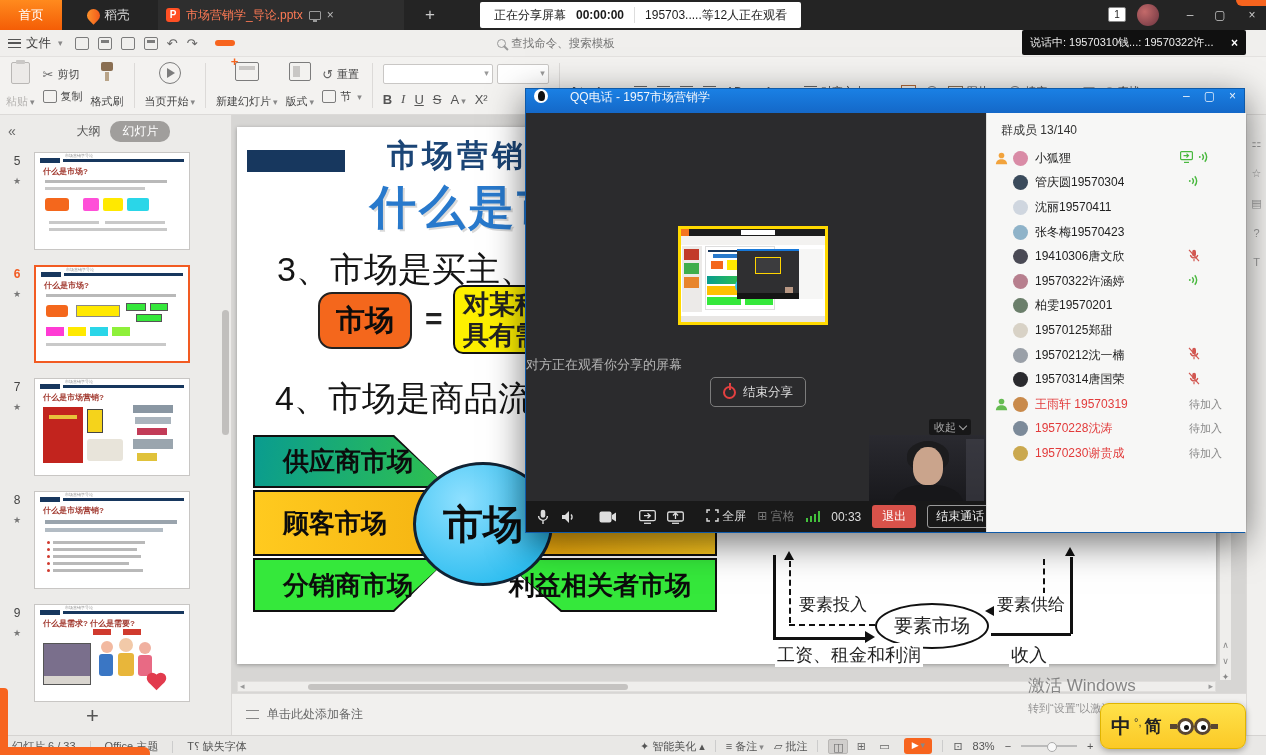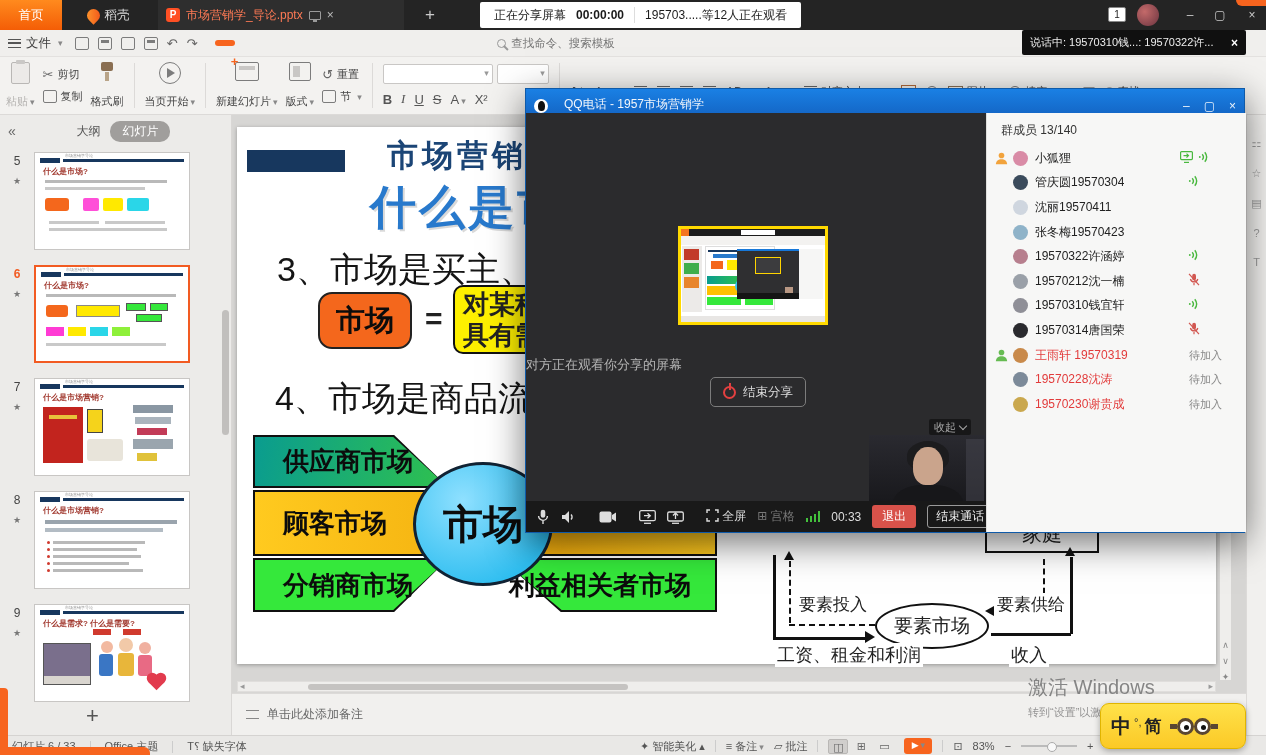--- a/index.html
+++ b/index.html
@@ -204,21 +204,21 @@
 .sb-sep{width:1px;height:12px;background:#ccc}
 .sb-right{position:absolute;left:640px;top:2px;display:flex;align-items:center;gap:10px}
 .viewbtns{display:flex;gap:3px}
 .vb{width:20px;height:15px;text-align:center;line-height:14px;color:#666;font-size:11px;border-radius:2px}
 .vb.sel{background:#d0cecc;border:1px solid #b9b7b5}
 .playbtn{width:28px;height:16px;background:#f7641e;border-radius:3px;color:#fff;text-align:center;line-height:15px;font-size:9px}
 .ztrack{width:56px;height:2px;background:#bbb;position:relative}
 .ztrack::after{content:"";position:absolute;left:26px;top:-3px;width:8px;height:8px;border-radius:50%;background:#f9f9f9;border:1px solid #aaa}
 
 #qq{position:absolute;left:525px;top:88px;width:720px;height:445px;z-index:40;border:1px solid #0f5aa8;box-shadow:0 10px 34px rgba(0,0,0,.55);background:#2b2b2d}
-.qq-title{position:absolute;left:0;top:0;width:100%;height:24px;background:linear-gradient(180deg,#1a80e4,#1468c8);display:flex;align-items:flex-end;padding:0 8px;gap:16px}
+.qq-title{position:absolute;left:0;top:0;width:100%;height:24px;background:linear-gradient(180deg,#1a80e4,#1468c8);display:flex;align-items:flex-start;padding:0 8px;gap:22px}
 .qqic{width:14px;height:14px;border-radius:50%;background:#fff;position:relative;flex:none}
 .qqic::after{content:"";position:absolute;left:3.5px;top:2px;width:7px;height:10px;background:#111;border-radius:50% 50% 45% 45%}
 .qq-title .tt{color:#f2f6fb;font-size:12px}
 .qq-wbtns{margin-left:auto;display:flex;gap:14px;color:#eaf2fb;font-size:12px}
 .vzone{position:absolute;left:0;top:24px;width:460px;bottom:0;background:#2b2b2d}
 .pv{position:absolute;left:152px;top:113px;width:150px;height:99px;border:3px solid #ffd900;background:#fff}
 .pv-inner{position:relative;width:144px;height:93px;overflow:hidden}
 .pv-inner div{position:absolute}
 .pvA{left:0;top:0;width:144px;height:7px;background:#1c1c1c}
 .pvB{left:0;top:0;width:8px;height:7px;background:#f47421}
@@ -280,21 +280,21 @@
 .mright{margin-left:auto;display:flex;align-items:center}
 .ic{display:none;margin-right:22px}
 .ic.ic-share{margin-right:5px}
 .member.st-sharing .ic-share{display:inline-block}
 .member.st-sharing .ic-wave{display:inline-block;margin-right:12px}
 .member.st-speaking .ic-wave{display:inline-block}
 .member.st-muted .ic-mute{display:inline-block}
 .mlabel{color:#8a8a8a;font-size:11px;margin-right:24px;white-space:nowrap}
 
 #watermark{position:absolute;left:1028px;top:674px;z-index:10;color:#7b7b7b;opacity:.9}
-#watermark .w1{font-size:20px}
+#watermark .w1{font-size:17px}
 #watermark .w2{font-size:11px;margin-top:4px;color:#8a8a8a}
 #ime{position:absolute;left:1100px;top:703px;width:146px;height:46px;z-index:70;background:linear-gradient(180deg,#ffe24a,#fbc926);border:1px solid #e0b400;border-radius:9px;box-shadow:0 2px 6px rgba(0,0,0,.3);display:flex;align-items:center;padding:0 10px;gap:3px}
 #ime .big{font-size:20px;font-weight:bold;color:#222}
 #ime .sm{font-size:11px;color:#333;margin-top:-8px}
 #ime .jf{font-size:17px;font-weight:bold;color:#222}
 .goggles{display:flex;align-items:center;margin-left:6px}
 .goggles .strap{width:7px;height:5px;background:#5a4632}
 .goggles .eye{width:17px;height:17px;border-radius:50%;background:#fff;border:3px solid #5a4632;position:relative}
 .goggles .eye::after{content:"";position:absolute;left:4px;top:4px;width:5px;height:5px;border-radius:50%;background:#111}
 .corner-bl-v{position:absolute;left:0;top:688px;width:8px;height:67px;background:#f7641e;z-index:80;border-top-right-radius:4px}
@@ -644,21 +644,20 @@
           <div class="fg bg-gold"></div>
           <div class="label"></div>
       </div>
       <div class="banner b-bot mirror" style="left:263px;top:431px;width:217px;height:54px">
         <div class="bk"></div>
           <div class="fg bg-green"></div>
           <div class="label">利益相关者市场</div>
       </div>
       <div class="ellipse">市场</div>
 
-      <div class="ebox" style="left:748px;top:388px;width:114px;height:38px">家庭</div>
       <div class="eellipse">要素市场</div>
       <div class="eline dashv" style="left:552px;top:434px;height:62px"></div>
       <div class="eline arr-u" style="left:547px;top:424px"></div>
       <div class="eline dashh" style="left:552px;top:497px;width:86px"></div>
       <div class="eline solv" style="left:536px;top:428px;height:84px"></div>
       <div class="eline solh" style="left:536px;top:510px;width:94px"></div>
       <div class="eline arr-r" style="left:628px;top:504px"></div>
       <div class="eline dashv" style="left:806px;top:432px;height:54px"></div>
       <div class="eline dashh" style="left:758px;top:484px;width:50px"></div>
       <div class="eline arr-l" style="left:748px;top:479px"></div>
@@ -890,71 +889,95 @@
               <circle cx="6" cy="3.2" r="2.6"></circle>
               <path d="M0.8 11.4c0-3.2 2.3-4.8 5.2-4.8s5.2 1.6 5.2 4.8z"></path>
             </svg></span>
           <span class="avatar" style="background: rgb(143, 179, 201);"></span>
           <span class="mname">张冬梅19570423</span>
           <span class="mright">
 
             <span class="mlabel"></span>
           </span>
         </div>
-        <div class="member st-speaking">
-          <span class="badge"><svg viewBox="0 0 12 12">
-              <circle cx="6" cy="3.2" r="2.6"></circle>
-              <path d="M0.8 11.4c0-3.2 2.3-4.8 5.2-4.8s5.2 1.6 5.2 4.8z"></path>
-            </svg></span>
-          <span class="avatar" style="background: rgb(183, 127, 142);"></span>
-          <span class="mname">19570322许涵婷</span>
-          <span class="mright">
-
-            <span class="ic ic-wave"><svg width="12" height="12" viewBox="0 0 12 12" fill="none" stroke="#49b83e" stroke-width="1.4">
-                <circle cx="1.8" cy="6" r="0.9" fill="#49b83e" stroke="none"></circle>
-                <path d="M4.2 3.2a4.2 4.2 0 0 1 0 5.6"></path>
-                <path d="M6.8 1.2a7.8 7.8 0 0 1 0 9.6"></path>
-              </svg></span>
-
-            <span class="mlabel"></span>
-          </span>
-        </div>
         <div class="member st-muted">
           <span class="badge"><svg viewBox="0 0 12 12">
               <circle cx="6" cy="3.2" r="2.6"></circle>
               <path d="M0.8 11.4c0-3.2 2.3-4.8 5.2-4.8s5.2 1.6 5.2 4.8z"></path>
             </svg></span>
-          <span class="avatar" style="background: rgb(154, 160, 168);"></span>
-          <span class="mname">19570212沈一楠</span>
+          <span class="avatar" style="background: rgb(74, 74, 85);"></span>
+          <span class="mname">19410306唐文欣</span>
           <span class="mright">
 
             <span class="ic ic-mute"><svg width="12" height="13" viewBox="0 0 12 13" fill="none" stroke="#d25751" stroke-width="1.2">
                 <rect x="4.2" y="0.8" width="3.8" height="6.5" rx="1.9" fill="#d25751" stroke="none"></rect>
                 <path d="M2.4 6a3.8 3.8 0 0 0 7.4 0"></path>
                 <path d="M6 10v2.2"></path>
                 <path d="M1 0.8l10 11.4"></path>
               </svg></span>
             <span class="mlabel"></span>
           </span>
         </div>
         <div class="member st-speaking">
           <span class="badge"><svg viewBox="0 0 12 12">
               <circle cx="6" cy="3.2" r="2.6"></circle>
               <path d="M0.8 11.4c0-3.2 2.3-4.8 5.2-4.8s5.2 1.6 5.2 4.8z"></path>
             </svg></span>
-          <span class="avatar" style="background: rgb(143, 143, 151);"></span>
-          <span class="mname">19570310钱宜轩</span>
+          <span class="avatar" style="background: rgb(183, 127, 142);"></span>
+          <span class="mname">19570322许涵婷</span>
           <span class="mright">
 
             <span class="ic ic-wave"><svg width="12" height="12" viewBox="0 0 12 12" fill="none" stroke="#49b83e" stroke-width="1.4">
                 <circle cx="1.8" cy="6" r="0.9" fill="#49b83e" stroke="none"></circle>
                 <path d="M4.2 3.2a4.2 4.2 0 0 1 0 5.6"></path>
                 <path d="M6.8 1.2a7.8 7.8 0 0 1 0 9.6"></path>
               </svg></span>
 
+            <span class="mlabel"></span>
+          </span>
+        </div>
+        <div class="member st-none">
+          <span class="badge"><svg viewBox="0 0 12 12">
+              <circle cx="6" cy="3.2" r="2.6"></circle>
+              <path d="M0.8 11.4c0-3.2 2.3-4.8 5.2-4.8s5.2 1.6 5.2 4.8z"></path>
+            </svg></span>
+          <span class="avatar" style="background: rgb(107, 127, 107);"></span>
+          <span class="mname">柏雯19570201</span>
+          <span class="mright">
+
+            <span class="mlabel"></span>
+          </span>
+        </div>
+        <div class="member st-none">
+          <span class="badge"><svg viewBox="0 0 12 12">
+              <circle cx="6" cy="3.2" r="2.6"></circle>
+              <path d="M0.8 11.4c0-3.2 2.3-4.8 5.2-4.8s5.2 1.6 5.2 4.8z"></path>
+            </svg></span>
+          <span class="avatar" style="background: rgb(216, 210, 198);"></span>
+          <span class="mname">19570125郑甜</span>
+          <span class="mright">
+
+            <span class="mlabel"></span>
+          </span>
+        </div>
+        <div class="member st-muted">
+          <span class="badge"><svg viewBox="0 0 12 12">
+              <circle cx="6" cy="3.2" r="2.6"></circle>
+              <path d="M0.8 11.4c0-3.2 2.3-4.8 5.2-4.8s5.2 1.6 5.2 4.8z"></path>
+            </svg></span>
+          <span class="avatar" style="background: rgb(154, 160, 168);"></span>
+          <span class="mname">19570212沈一楠</span>
+          <span class="mright">
+
+            <span class="ic ic-mute"><svg width="12" height="13" viewBox="0 0 12 13" fill="none" stroke="#d25751" stroke-width="1.2">
+                <rect x="4.2" y="0.8" width="3.8" height="6.5" rx="1.9" fill="#d25751" stroke="none"></rect>
+                <path d="M2.4 6a3.8 3.8 0 0 0 7.4 0"></path>
+                <path d="M6 10v2.2"></path>
+                <path d="M1 0.8l10 11.4"></path>
+              </svg></span>
             <span class="mlabel"></span>
           </span>
         </div>
         <div class="member st-muted">
           <span class="badge"><svg viewBox="0 0 12 12">
               <circle cx="6" cy="3.2" r="2.6"></circle>
               <path d="M0.8 11.4c0-3.2 2.3-4.8 5.2-4.8s5.2 1.6 5.2 4.8z"></path>
             </svg></span>
           <span class="avatar" style="background: rgb(42, 42, 46);"></span>
           <span class="mname">19570314唐国荣</span>

